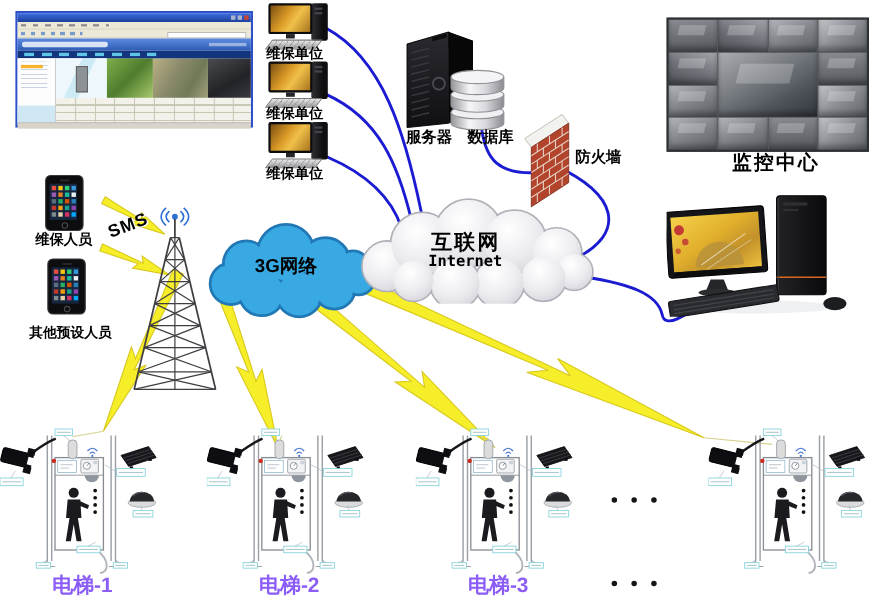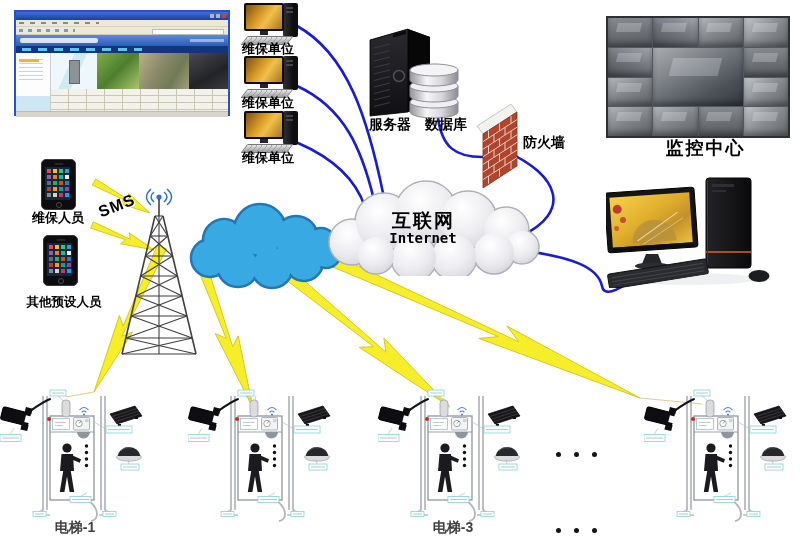--- a/index.html
+++ b/index.html
@@ -90,21 +90,21 @@
        text-shadow:1px 1px 0 #fff;}
 
   .g3label{left:190px;top:233px;width:140px;font-size:17px;}
   .inetcn{left:356px;top:211px;width:135px;font-size:19px;letter-spacing:2px;}
   .ineten{left:348px;top:231px;width:150px;font-size:14px;font-family:"DejaVu Sans Mono",monospace;}
 
   
   #elevator-row{position:absolute;left:0;top:388px;width:800px;height:156px;z-index:2;}
   .elev{position:absolute;top:0;width:150px;height:152px;}
   .elevator-label{position:absolute;left:0;top:131px;width:150px;text-align:center;
-                  font-weight:bold;font-size:14px;color:#404040;}
+                  font-weight:bold;font-size:19px;color:#8b5cf6;}
   .dots{position:absolute;display:flex;gap:13px;z-index:2;}
   .dots i{width:5px;height:5px;background:#151515;border-radius:50%;}
 </style>
 </head>
 <body>
 
 <div id="stage">
 
   <svg id="wires" width="800" height="544">
       <path d="M297,26 C348,54 368,120 383,193" fill="none" stroke="#1b1bd1" stroke-width="2.6" stroke-linecap="round"></path>
@@ -408,20 +408,21 @@
       <circle cx="28" cy="62" r="17.25" fill="#38a9e2" stroke="none"></circle>
       <circle cx="56" cy="70" r="19.25" fill="#38a9e2" stroke="none"></circle>
       <circle cx="90" cy="71" r="19.25" fill="#38a9e2" stroke="none"></circle>
       <circle cx="122" cy="66" r="17.25" fill="#38a9e2" stroke="none"></circle>
       <circle cx="144" cy="57" r="13.25" fill="#38a9e2" stroke="none"></circle>
       <circle cx="42" cy="44" r="19.25" fill="#38a9e2" stroke="none"></circle>
       <circle cx="78" cy="34" r="24.25" fill="#38a9e2" stroke="none"></circle>
       <circle cx="114" cy="42" r="20.25" fill="#38a9e2" stroke="none"></circle>
       <circle cx="139" cy="47" r="13.25" fill="#38a9e2" stroke="none"></circle>
     </svg>
+  <div class="cap g3label">3G网络</div>
 
   <svg id="inetcloud" class="comp" style="left:318px;top:168px;" width="235" height="108">
     <defs>
         <radialGradient id="cg" cx="40%" cy="30%" r="85%">
       <stop offset="0" stop-color="#ffffff"></stop>
           <stop offset="0.55" stop-color="#ececf0"></stop>
       <stop offset="1" stop-color="#cfcfd6"></stop>
         </radialGradient>
       </defs>
     <g id="inet-g">
@@ -628,20 +629,21 @@
       <g stroke="#aab4ba" stroke-width="0.6">
         <line x1="58" y1="8" x2="64" y2="13"></line>
             <line x1="10" y1="46.5" x2="14" y2="40"></line>
         <line x1="106" y1="41" x2="95" y2="34.5"></line>
             <line x1="129" y1="76" x2="128" y2="71.5"></line>
         <line x1="80" y1="108.5" x2="87" y2="105"></line>
             <line x1="39" y1="123.5" x2="43" y2="121"></line>
         <line x1="109" y1="123.5" x2="105" y2="121"></line>
       </g>
     </svg>
+    <div class="elevator-label">电梯-2</div>
   </div>
       <div class="elev" style="left: 378px;">
     <svg width="150" height="135" viewBox="0 0 150 135">
       <g stroke="#9aa0a6" stroke-width="1.3">
         <line x1="43" y1="8" x2="43" y2="122"></line>
             <line x1="47" y1="8" x2="47" y2="122"></line>
         <line x1="101" y1="8" x2="101" y2="122"></line>
             <line x1="105" y1="8" x2="105" y2="122"></line>
         <line x1="43" y1="122" x2="39" y2="127"></line>
             <line x1="105" y1="122" x2="109" y2="127"></line>

